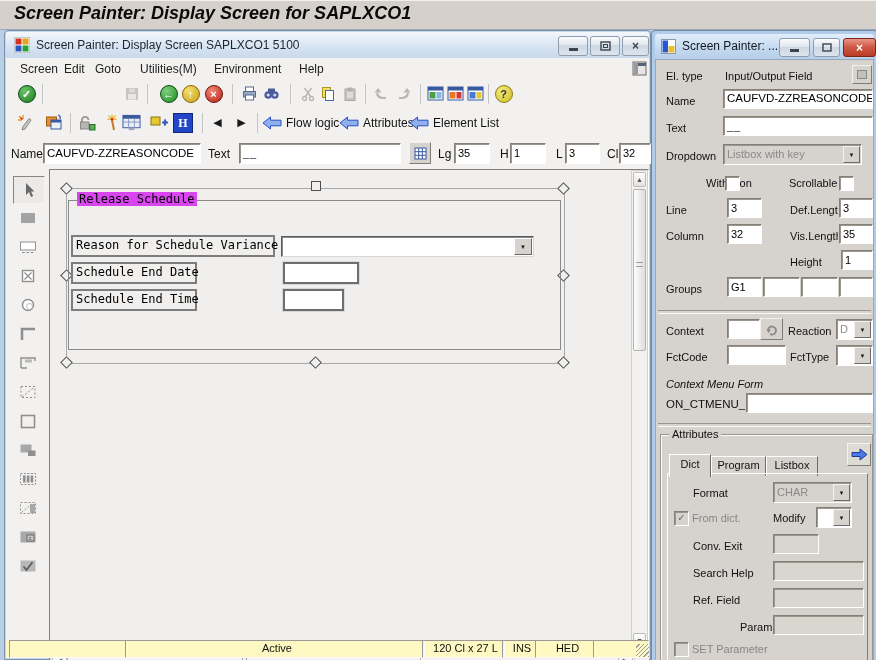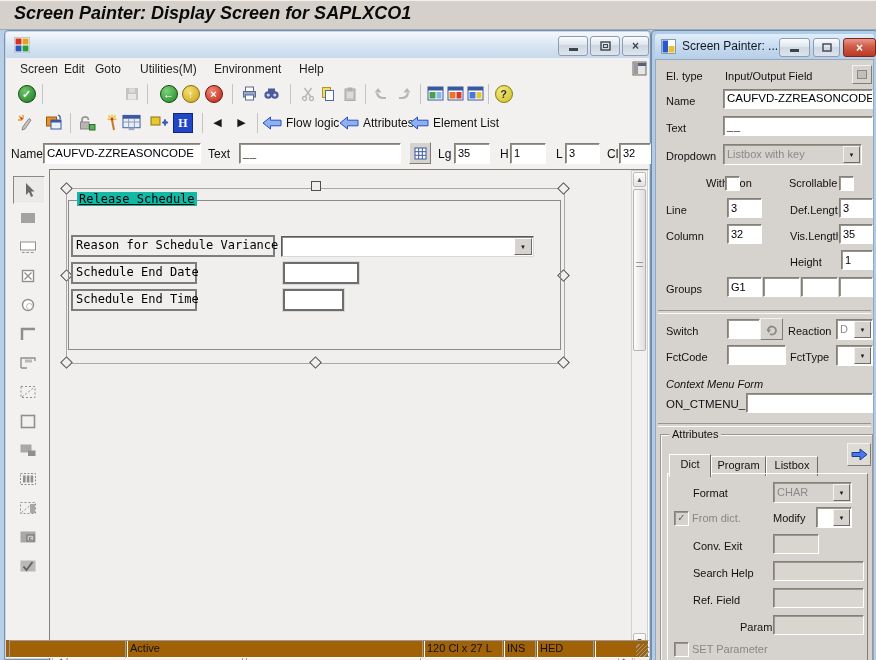--- a/index.html
+++ b/index.html
@@ -69,20 +69,21 @@
   <div class="a" style="left:4px;top:30px;width:645px;height:628px;background:#f1f0ef;border:1px solid #7e93a9;border-radius:4px 4px 0 0;box-shadow:0 0 0 1px #c4d6ea inset;">
 
     <div class="a" style="left:1px;top:1px;right:1px;height:26px;background:linear-gradient(#f4f8fc,#d9e6f3 50%,#c8d9ec);border-radius:3px 3px 0 0;border-bottom:1px solid #b4c4d6;">
       <svg class="a" style="left:8px;top:5px;" width="16" height="16" viewBox="0 0 16 16">
         <rect x="0" y="0" width="16" height="16" fill="#fff" stroke="#8a98a8"></rect>
         <rect x="1.5" y="1.5" width="6" height="6" fill="#d83020"></rect>
           <rect x="8.5" y="1.5" width="6" height="6" fill="#e8a020"></rect>
         <rect x="1.5" y="8.5" width="6" height="6" fill="#2858c0"></rect>
           <rect x="8.5" y="8.5" width="6" height="6" fill="#28a038"></rect>
       </svg>
+      <div class="a" style="left:30px;top:6px;font-size:12px;color:#1c2530;white-space:nowrap;">Screen Painter:  Display Screen SAPLXCO1 5100</div>
       <div class="a titlebtn" style="left:552px;top:4px;width:28px;height:18px;">
         <div style="width:9px;height:3px;background:#3b4550;margin-top:7px;"></div>
       </div>
       <div class="a titlebtn" style="left:584px;top:4px;width:28px;height:18px;">
         <svg width="11" height="10" viewBox="0 0 11 10">
           <rect x="1" y="1" width="9" height="8" fill="none" stroke="#3b4550" stroke-width="1.4"></rect>
           <rect x="3.5" y="3.5" width="4" height="3" fill="none" stroke="#3b4550"></rect>
         </svg>
       </div>
       <div class="a titlebtn" style="left:616px;top:4px;width:25px;height:18px;">
@@ -418,21 +419,21 @@
       <div class="a hdl" style="left:12px;top:14px;"></div>
       <div class="a hdl" style="left:509px;top:14px;"></div>
       <div class="a" style="left:261px;top:11px;width:8px;height:8px;border:1px solid #4f4f4f;background:#f0efee;"></div>
       <div class="a hdl" style="left:12px;top:101px;"></div>
       <div class="a hdl" style="left:509px;top:101px;"></div>
       <div class="a hdl" style="left:12px;top:188px;"></div>
       <div class="a hdl" style="left:261px;top:188px;"></div>
       <div class="a hdl" style="left:509px;top:188px;"></div>
 
       <div class="a" style="left:18px;top:30px;width:491px;height:148px;border:1px solid #8a8a8a;">
-        <div class="a mono" style="left:8px;top:-9px;background:#14b8a6;padding:0 2px;text-decoration:underline;">Release Schedule</div>
+        <div class="a mono" style="left:8px;top:-9px;background:#d946ef;padding:0 2px;">Release Schedule</div>
 
         <div class="a cvlabel" style="left:2px;top:34px;width:200px;height:18px;">
           <div class="mono" style="padding:1px 0 0 3px;">Reason for Schedule Variance</div>
         </div>
         <div class="a" style="left:212px;top:35px;width:251px;height:19px;background:#fff;border:1px solid #5a5a5a;border-right-color:#d8d8d8;border-bottom-color:#d8d8d8;box-shadow:inset 1px 1px 0 #8a8a8a;">
           <div class="a" style="right:1px;top:1px;width:16px;height:15px;background:#d6d3ce;border:1px solid #fff;border-right-color:#6a6a6a;border-bottom-color:#6a6a6a;display:flex;align-items:center;justify-content:center;">
             <span style="font-size:6px;color:#1a1a1a;">▼</span>
           </div>
         </div>
 
@@ -457,21 +458,21 @@
 
       <div class="a sb" style="left:0;bottom:0;width:583px;height:16px;">
         <div class="a sb-btn" style="left:1px;top:1px;width:13px;height:12px;">◀</div>
         <div class="a sb-thumb h" style="left:16px;top:1px;width:352px;height:12px;">
           <div style="margin:3px auto 0;width:3px;border-left:1px solid #9a9a9a;border-right:1px solid #9a9a9a;height:6px;"></div>
         </div>
         <div class="a sb-btn" style="right:1px;top:1px;width:13px;height:12px;">▶</div>
       </div>
     </div>
 
-    <div class="a" style="left:1px;right:1px;bottom:2px;height:17px;background:#a16207;">
+    <div class="a" style="left:1px;right:1px;bottom:2px;height:17px;background:#fef9c3;text-align:center;">
       <div class="a seg" style="left:3px;top:0;width:113px;height:15px;"></div>
       <div class="a seg" style="left:119px;top:0;width:294px;height:15px;">Active</div>
       <div class="a seg" style="left:416px;top:0;width:77px;height:15px;">120 Cl x 27 L</div>
       <div class="a seg" style="left:496px;top:0;width:30px;height:15px;">INS</div>
       <div class="a seg" style="left:529px;top:0;width:55px;height:15px;">HED</div>
       <div class="a seg" style="left:587px;top:0;width:50px;height:15px;"></div>
       <div class="a" style="right:0;bottom:0;width:13px;height:13px;background:repeating-linear-gradient(135deg,transparent,transparent 2px,#9a9a9a 2px,#9a9a9a 3px);"></div>
     </div>
   </div>
 
@@ -552,21 +553,21 @@
       <span class="a lbl" style="left:10px;top:223px;">Groups</span>
       <div class="a sunken" style="left:71px;top:217px;width:33px;height:18px;">
         <div class="pv">G1</div>
       </div>
       <div class="a sunken" style="left:107px;top:217px;width:35px;height:18px;"></div>
       <div class="a sunken" style="left:145px;top:217px;width:35px;height:18px;"></div>
       <div class="a sunken" style="left:183px;top:217px;width:32px;height:18px;"></div>
 
       <div class="a hr2" style="left:2px;right:2px;top:250px;"></div>
 
-      <span class="a lbl" style="left:10px;top:265px;">Switch</span>
+      <span class="a lbl" style="left:10px;top:265px;">Context</span>
       <div class="a sunken" style="left:71px;top:259px;width:31px;height:18px;"></div>
       <div class="a flat-raised" style="left:104px;top:258px;width:21px;height:20px;display:flex;align-items:center;justify-content:center;">
         <svg width="13" height="13" viewBox="0 0 13 13">
           <path d="M3 8 a4 4 0 1 1 2 3" fill="none" stroke="#8a8a8a" stroke-width="1.8"></path>
             <polygon points="1.5,6.5 6,6.5 3.7,10" fill="#8a8a8a"></polygon>
         </svg>
       </div>
       <span class="a lbl" style="left:132px;top:265px;">Reaction</span>
       <div class="a combo" style="left:180px;top:259px;width:35px;height:19px;">
         <div class="pv gray" style="color:#8a8a8a;">D</div>

